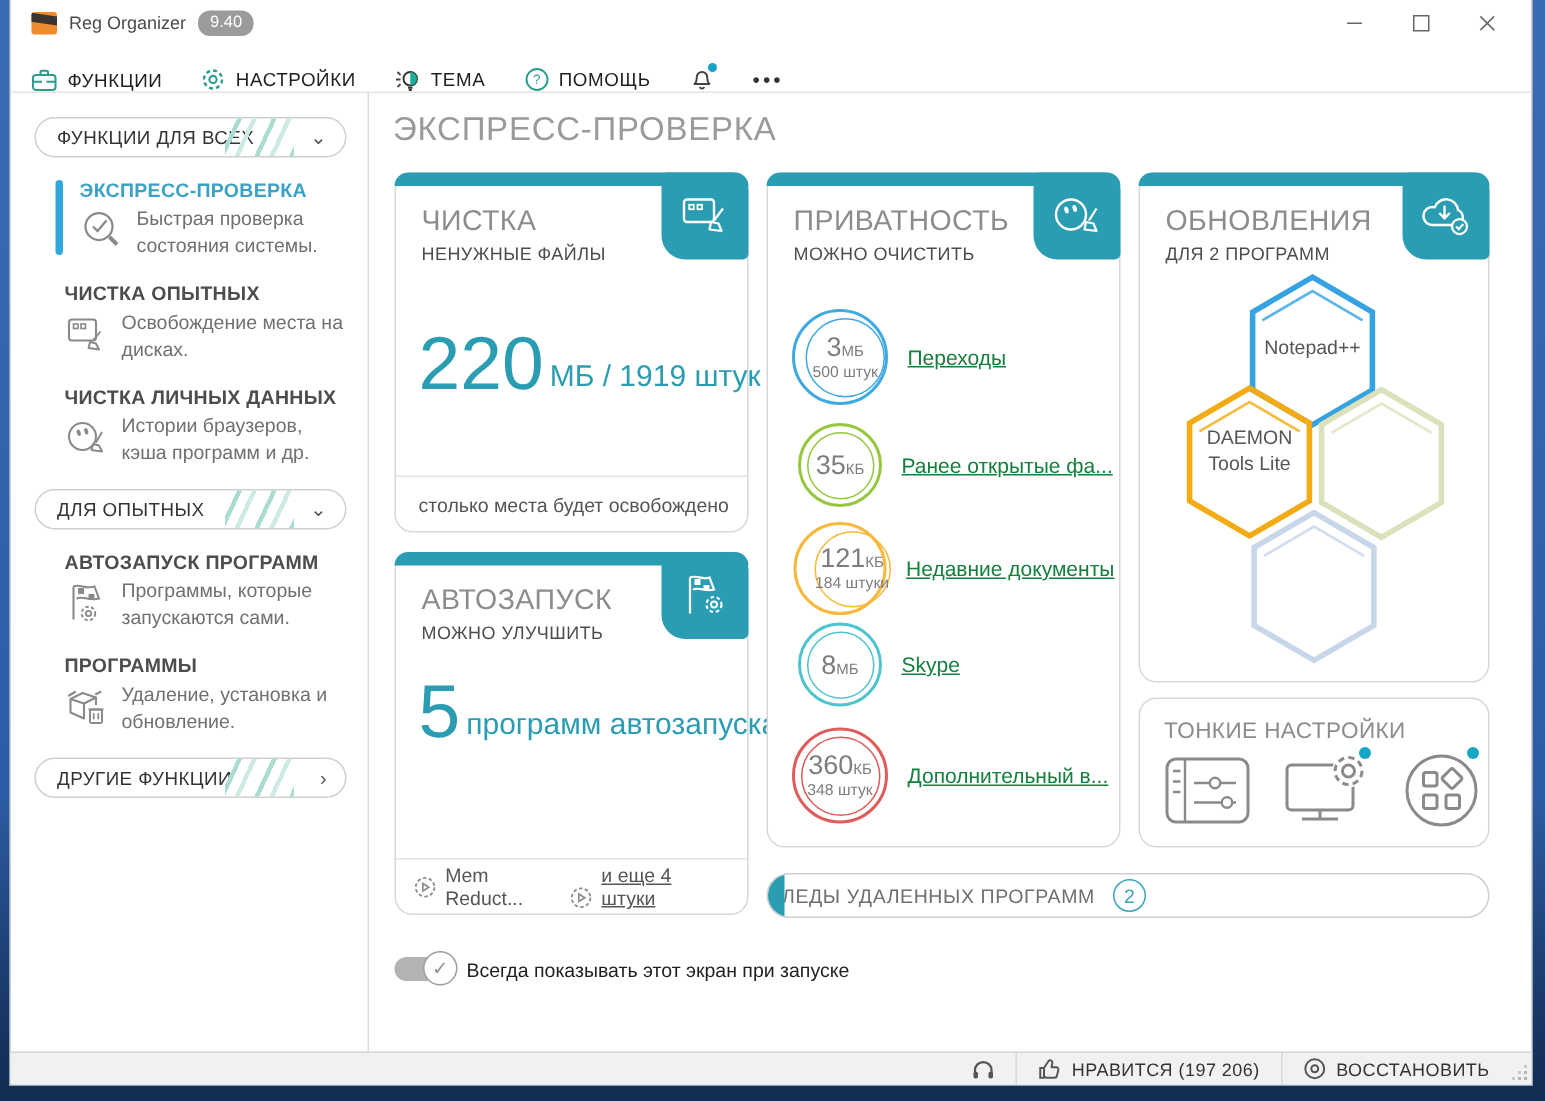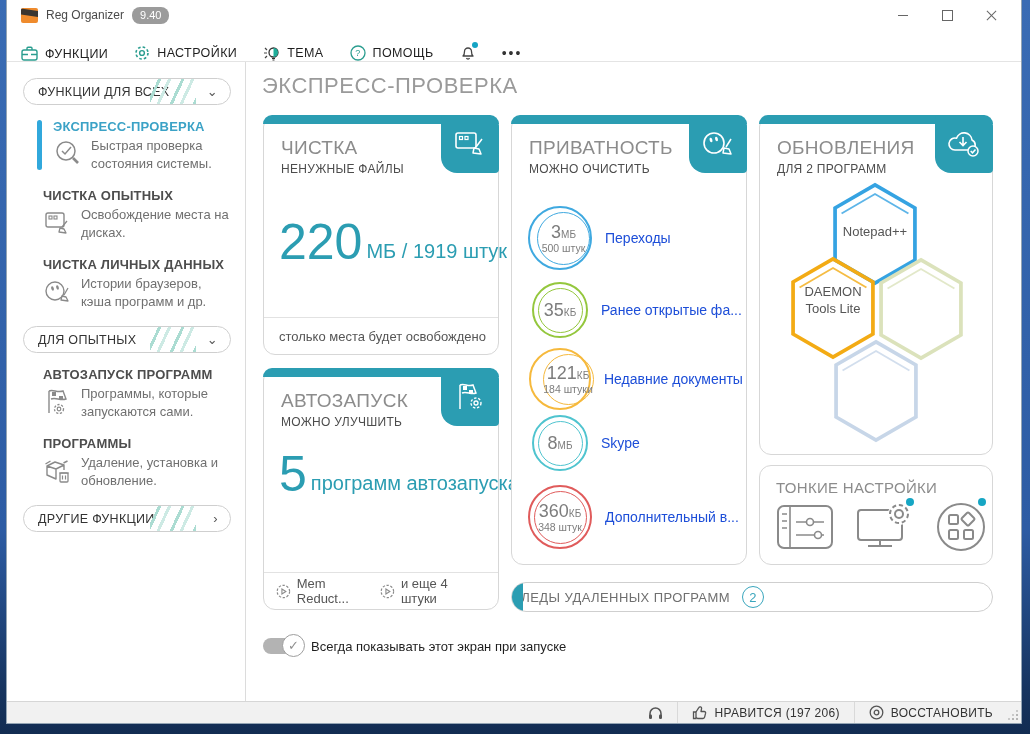--- a/index.html
+++ b/index.html
@@ -68,21 +68,21 @@
   .value-suffix { font-size:20px; font-weight:300; margin:0 0 4px 4px; white-space:nowrap; }
   .card-footer { position:absolute; left:0; right:0; bottom:0; border-top:1px solid #e2e2e2; display:flex; align-items:center; font-size:13px; color:#555; }
   
   .priv-row { position:absolute; left:16px; right:10px; display:flex; align-items:center; gap:13px; }
   .ring { border-radius:50%; display:flex; align-items:center; justify-content:center; flex:0 0 auto; border:2.5px solid; }
   .ring-inner { border-radius:50%; border:1px solid; width:calc(100% - 7px); height:calc(100% - 7px);
     display:flex; flex-direction:column; align-items:center; justify-content:center; color:#7d7d7d; line-height:1; }
   .ring-val { font-size:18px; font-weight:300; }
   .ring-unit { font-size:10px; }
   .ring-count { font-size:10.5px; margin-top:2px; white-space:nowrap; }
-  .priv-label { font-size:14px; color:#1d4ed8; white-space:nowrap; }
+  .priv-label { font-size:14px; color:#15803d; white-space:nowrap;text-decoration:underline; }
   
   .hex { position:absolute; width:94px; height:104px; }
   .hex-label { position:absolute; font-size:13px; color:#555; text-align:center; line-height:1.3; }
   
   .tweak-dot { position:absolute; width:8px; height:8px; border-radius:50%; background:#16a6c4; }
   
   .traces { position:absolute; height:30px; border:1px solid #cfcfcf; border-radius:15px; background:#fff;
     display:flex; align-items:center; overflow:hidden; cursor:default; }
   .traces-cap { position:absolute; left:0; top:0; bottom:0; width:11px; background:#2b9db2; border-radius:15px 0 0 15px; }
   .traces-label { font-size:13px; color:#6f6f6f; letter-spacing:.4px; }
@@ -293,21 +293,21 @@
           <span class="value-suffix">программ автозапуска</span>
         </div>
         <div class="card-footer" style="height:37px; padding:0 12px; justify-content:space-between;">
           <span style="display:flex; align-items:center; gap:6px;">
             <svg width="15" height="15" viewBox="0 0 15 15">
               <circle cx="7.5" cy="7.5" r="6.3" fill="none" stroke="#8a8a8a" stroke-width="1.2" stroke-dasharray="2.4 1.6"></circle>
               <path d="M6 5 l4 2.5 -4 2.5 z" fill="none" stroke="#8a8a8a" stroke-width="1.1"></path>
             </svg>
             <span>Mem Reduct...</span>
           </span>
-          <span style="display:flex; align-items:center; gap:6px;">
+          <span style="display:flex; align-items:flex-end; gap:6px;text-decoration:underline;">
             <svg width="15" height="15" viewBox="0 0 15 15">
               <circle cx="7.5" cy="7.5" r="6.3" fill="none" stroke="#8a8a8a" stroke-width="1.2" stroke-dasharray="2.4 1.6"></circle>
               <path d="M6 5 l4 2.5 -4 2.5 z" fill="none" stroke="#8a8a8a" stroke-width="1.1"></path>
             </svg>
             <span>и еще 4 штуки</span>
           </span>
         </div>
       </section>
 
       <section class="card" style="left:265px; top:53px; width:236px; height:450px;">

